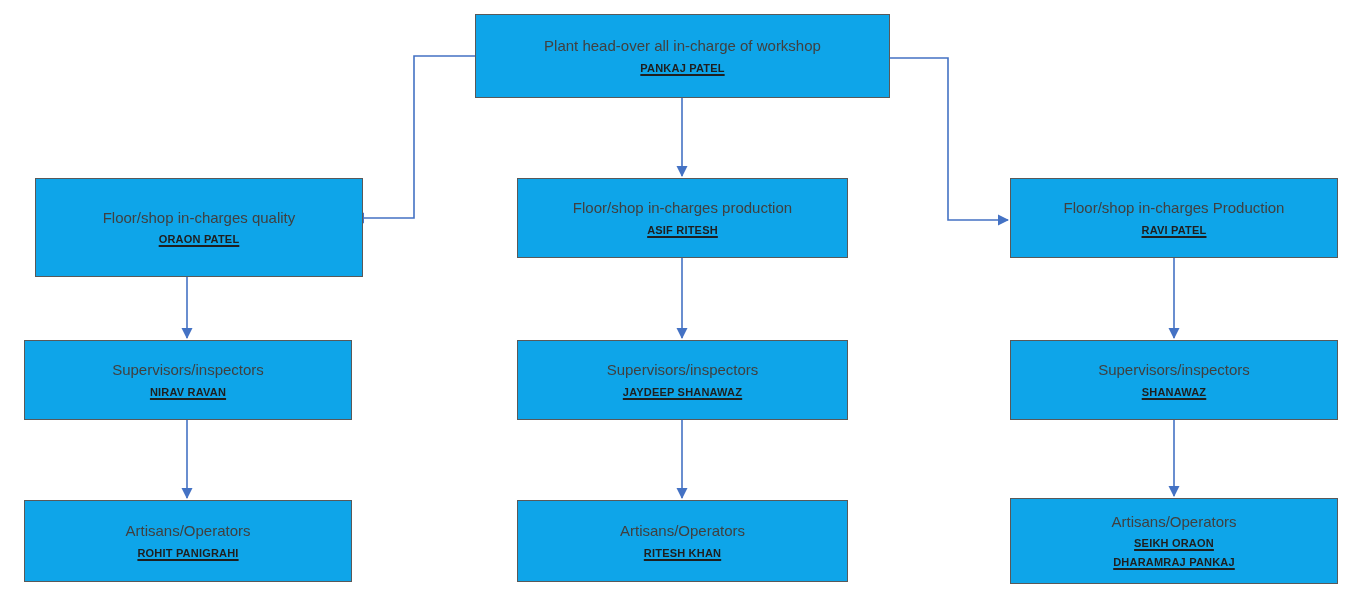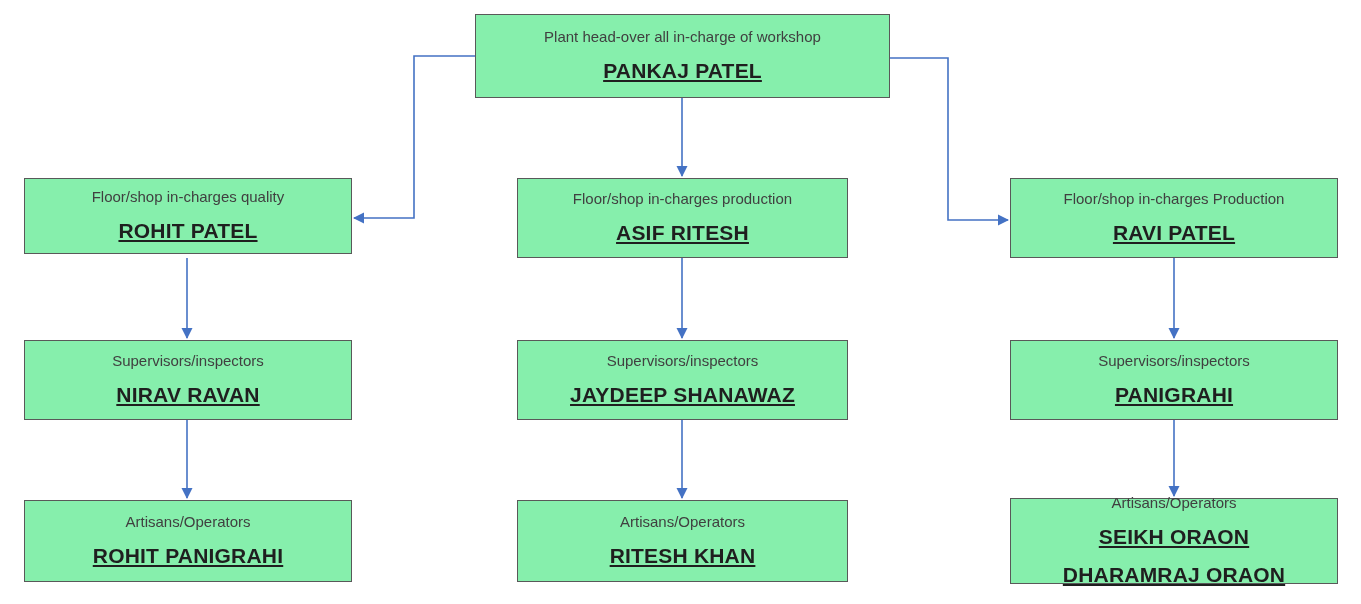--- a/index.html
+++ b/index.html
@@ -19,50 +19,50 @@
   }
   .connectors path.edge {
     fill: none;
     stroke: var(--arrow, #4472C4);
     stroke-width: 1.6;
   }
   .arrowhead { fill: var(--arrow, #4472C4); }
   .node {
     position: absolute;
     box-sizing: border-box;
-    background: #86efac;
+    background: #0ea5e9;
     border: 1.5px solid var(--border, #595959);
     display: flex;
     flex-direction: column;
     justify-content: center;
     align-items: center;
     text-align: center;
-    gap: 10px;
+    gap: 4px;
     padding: 4px 4px;
   }
   .role {
     font-size: 15px;
     color: var(--role-text, #404040);
     line-height: 1.35;
     white-space: nowrap;
   }
   .pname {
-    font-size: 21px;
+    font-size: 11px;
     font-weight: bold;
     color: var(--name-text, #1f1f1f);
     text-decoration: underline;
     text-decoration-thickness: 1.5px;
     text-underline-offset: 2px;
     line-height: 1.35;
     letter-spacing: 0.2px;
     white-space: nowrap;
   }
   
   .n-head  { left: 475px;  top: 14px;  width: 415px; height: 84px; }
-  .n-q1    { left: 24px;   top: 178px; width: 328px; height: 76px; }
+  .n-q1    { left: 35px;   top: 178px; width: 328px; height: 99px; }
   .n-p1m   { left: 517px;  top: 178px; width: 331px; height: 80px; }
   .n-p1r   { left: 1010px; top: 178px; width: 328px; height: 80px; }
   .n-s-l   { left: 24px;   top: 340px; width: 328px; height: 80px; }
   .n-s-m   { left: 517px;  top: 340px; width: 331px; height: 80px; }
   .n-s-r   { left: 1010px; top: 340px; width: 328px; height: 80px; }
   .n-a-l   { left: 24px;   top: 500px; width: 328px; height: 82px; }
   .n-a-m   { left: 517px;  top: 500px; width: 331px; height: 82px; }
   .n-a-r   { left: 1010px; top: 498px; width: 328px; height: 86px; }
 </style>
 </head>
@@ -87,21 +87,21 @@
     <path class="edge" d="M1174,420 V496" marker-end="url(#arrow)"></path>
   </svg>
 
   <div class="node n-head">
     <div class="role">Plant head-over all in-charge of workshop</div>
     <div class="pname">PANKAJ PATEL</div>
   </div>
 
   <div class="node n-q1">
     <div class="role">Floor/shop in-charges quality</div>
-    <div class="pname">ROHIT PATEL</div>
+    <div class="pname">ORAON PATEL</div>
   </div>
 
   <div class="node n-p1m">
     <div class="role">Floor/shop in-charges production</div>
     <div class="pname">ASIF RITESH</div>
   </div>
 
   <div class="node n-p1r">
     <div class="role">Floor/shop in-charges Production</div>
     <div class="pname">RAVI PATEL</div>
@@ -112,32 +112,32 @@
     <div class="pname">NIRAV RAVAN</div>
   </div>
 
   <div class="node n-s-m">
     <div class="role">Supervisors/inspectors</div>
     <div class="pname">JAYDEEP SHANAWAZ</div>
   </div>
 
   <div class="node n-s-r">
     <div class="role">Supervisors/inspectors</div>
-    <div class="pname">PANIGRAHI</div>
+    <div class="pname">SHANAWAZ</div>
   </div>
 
   <div class="node n-a-l">
     <div class="role">Artisans/Operators</div>
     <div class="pname">ROHIT PANIGRAHI</div>
   </div>
 
   <div class="node n-a-m">
     <div class="role">Artisans/Operators</div>
     <div class="pname">RITESH KHAN</div>
   </div>
 
   <div class="node n-a-r">
     <div class="role">Artisans/Operators</div>
     <div class="pname">SEIKH ORAON</div>
-    <div class="pname">DHARAMRAJ ORAON</div>
+    <div class="pname">DHARAMRAJ PANKAJ</div>
   </div>
 
 </div>
 
 </body></html>

